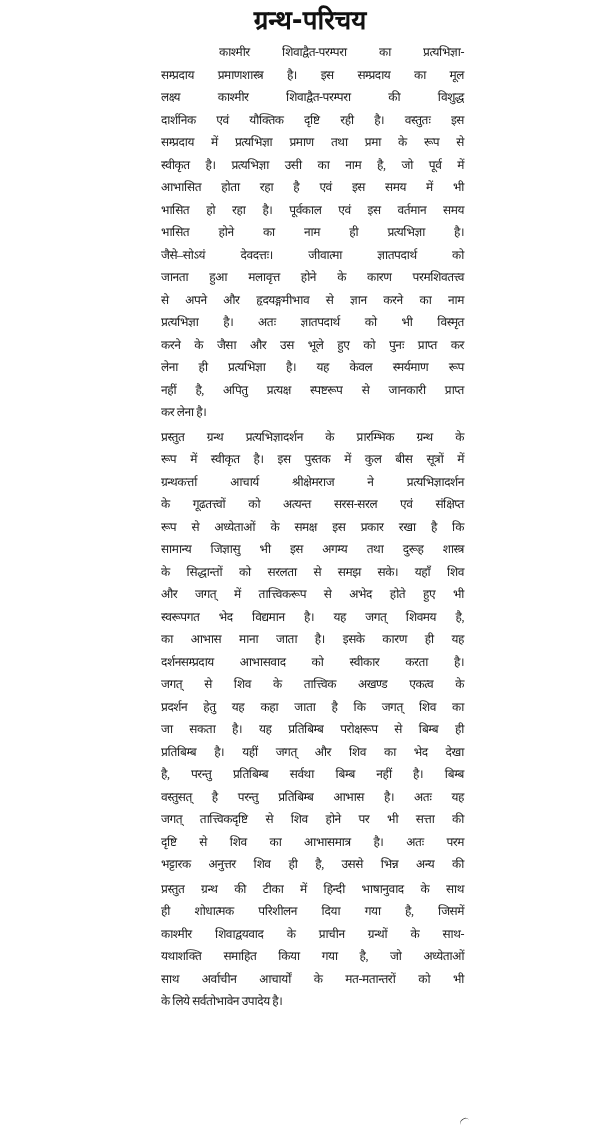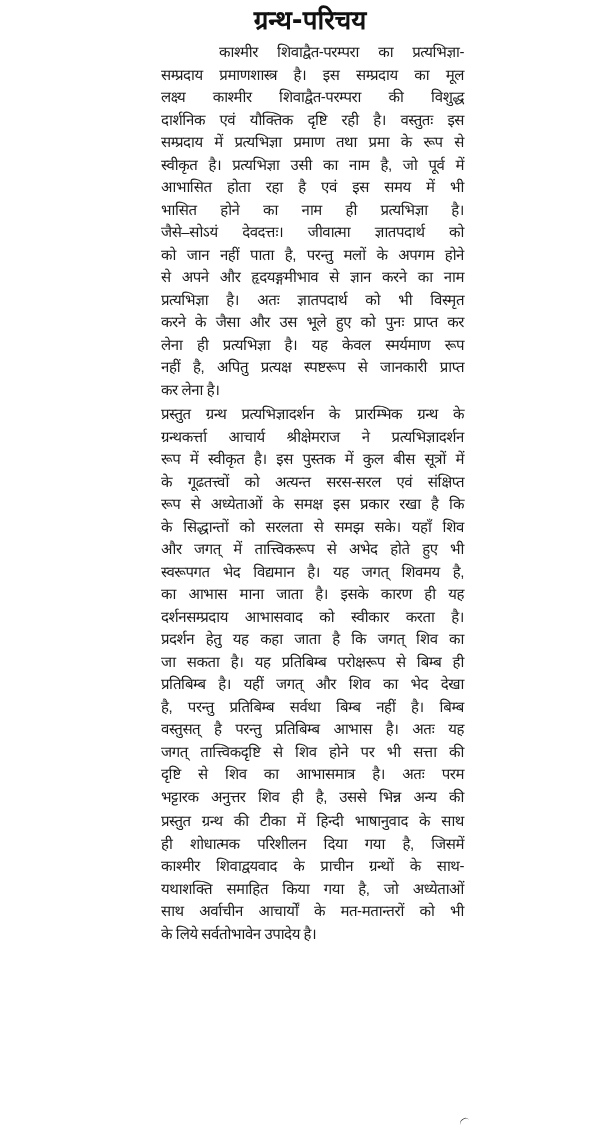--- a/index.html
+++ b/index.html
@@ -4,21 +4,21 @@
 <style>
   html, body { margin: 0; padding: 0; background: #ffffff; }
   body { width: 600px; height: 1128px; position: relative; overflow: hidden; color: #1a1a1a; }
   .title {
     position: absolute; left: 0; width: 620px; top: 4px; text-align: center;
     font-family: "DejaVu Sans", sans-serif; font-weight: bold; font-size: 26px; line-height: 32px;
     color: #111;
   }
   .column {
     position: absolute; left: 161px; width: 303px; top: 41px;
-    font-family: Liberation Sans, sans-serif; font-size: 15px; line-height: 22.5px;
+    font-family: Liberation Serif, serif; font-size: 12px; line-height: 22.5px;
   }
   .para { margin: 0 0 2px 0; }
   .line {
     display: block; white-space: nowrap; text-align: justify; text-align-last: justify;
     height: 22.5px; overflow: visible; letter-spacing: -0.45px;
   }
   .line.last { text-align-last: left; }
   .line.indent { padding-left: 58px; }
   .mark {
     position: absolute; left: 460px; top: 1118px; width: 10px; height: 8px;
@@ -32,41 +32,44 @@
 
 <div class="column" id="column">
   <div class="para">
       <span class="line indent">काश्मीर शिवाद्वैत-परम्परा का प्रत्यभिज्ञा-</span>
       <span class="line">सम्प्रदाय प्रमाणशास्त्र है। इस सम्प्रदाय का मूल</span>
       <span class="line">लक्ष्य काश्मीर शिवाद्वैत-परम्परा की विशुद्ध</span>
       <span class="line">दार्शनिक एवं यौक्तिक दृष्टि रही है। वस्तुतः इस</span>
       <span class="line">सम्प्रदाय में प्रत्यभिज्ञा प्रमाण तथा प्रमा के रूप से</span>
       <span class="line">स्वीकृत है। प्रत्यभिज्ञा उसी का नाम है, जो पूर्व में</span>
       <span class="line">आभासित होता रहा है एवं इस समय में भी</span>
+      <span class="line">भासित हो रहा है। पूर्वकाल एवं इस वर्तमान समय</span>
       <span class="line">भासित होने का नाम ही प्रत्यभिज्ञा है।</span>
       <span class="line">जैसे–सोऽयं देवदत्तः। जीवात्मा ज्ञातपदार्थ को</span>
-      <span class="line">को जान नहीं पाता है, परन्तु मलों के अपगम होने</span>
+      <span class="line">जानता हुआ मलावृत्त होने के कारण परमशिवतत्त्व</span>
       <span class="line">से अपने और हृदयङ्गमीभाव से ज्ञान करने का नाम</span>
       <span class="line">प्रत्यभिज्ञा है। अतः ज्ञातपदार्थ को भी विस्मृत</span>
       <span class="line">करने के जैसा और उस भूले हुए को पुनः प्राप्त कर</span>
       <span class="line">लेना ही प्रत्यभिज्ञा है। यह केवल स्मर्यमाण रूप</span>
       <span class="line">नहीं है, अपितु प्रत्यक्ष स्पष्टरूप से जानकारी प्राप्त</span>
       <span class="line last">कर लेना है।</span>
     </div>
   <div class="para">
       <span class="line">प्रस्तुत ग्रन्थ प्रत्यभिज्ञादर्शन के प्रारम्भिक ग्रन्थ के</span>
+      <span class="line">रूप में स्वीकृत है। इस पुस्तक में कुल बीस सूत्रों में</span>
       <span class="line">ग्रन्थकर्त्ता आचार्य श्रीक्षेमराज ने प्रत्यभिज्ञादर्शन</span>
-      <span class="line">रूप में स्वीकृत है। इस पुस्तक में कुल बीस सूत्रों में</span>
       <span class="line">के गूढतत्त्वों को अत्यन्त सरस-सरल एवं संक्षिप्त</span>
       <span class="line">रूप से अध्येताओं के समक्ष इस प्रकार रखा है कि</span>
+      <span class="line">सामान्य जिज्ञासु भी इस अगम्य तथा दुरूह शास्त्र</span>
       <span class="line">के सिद्धान्तों को सरलता से समझ सके। यहाँ शिव</span>
       <span class="line">और जगत् में तात्त्विकरूप से अभेद होते हुए भी</span>
       <span class="line">स्वरूपगत भेद विद्यमान है। यह जगत् शिवमय है,</span>
       <span class="line">का आभास माना जाता है। इसके कारण ही यह</span>
       <span class="line">दर्शनसम्प्रदाय आभासवाद को स्वीकार करता है।</span>
+      <span class="line">जगत् से शिव के तात्त्विक अखण्ड एकत्व के</span>
       <span class="line">प्रदर्शन हेतु यह कहा जाता है कि जगत् शिव का</span>
       <span class="line">जा सकता है। यह प्रतिबिम्ब परोक्षरूप से बिम्ब ही</span>
       <span class="line">प्रतिबिम्ब है। यहीं जगत् और शिव का भेद देखा</span>
       <span class="line">है, परन्तु प्रतिबिम्ब सर्वथा बिम्ब नहीं है। बिम्ब</span>
       <span class="line">वस्तुसत् है परन्तु प्रतिबिम्ब आभास है। अतः यह</span>
       <span class="line">जगत् तात्त्विकदृष्टि से शिव होने पर भी सत्ता की</span>
       <span class="line">दृष्टि से शिव का आभासमात्र है। अतः परम</span>
       <span class="line">भट्टारक अनुत्तर शिव ही है, उससे भिन्न अन्य की</span>
     </div>
   <div class="para">

